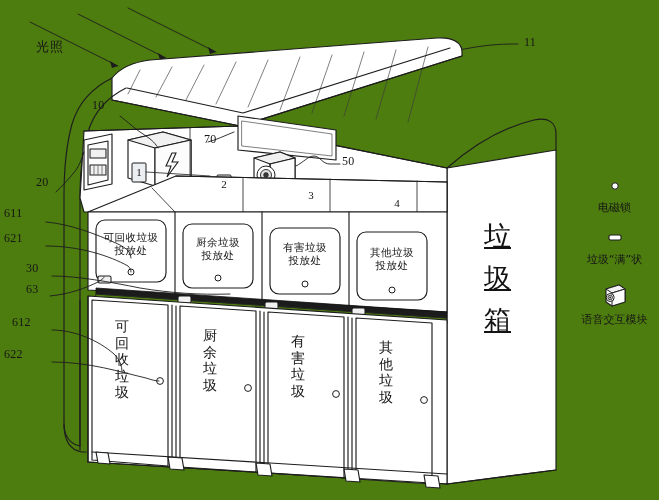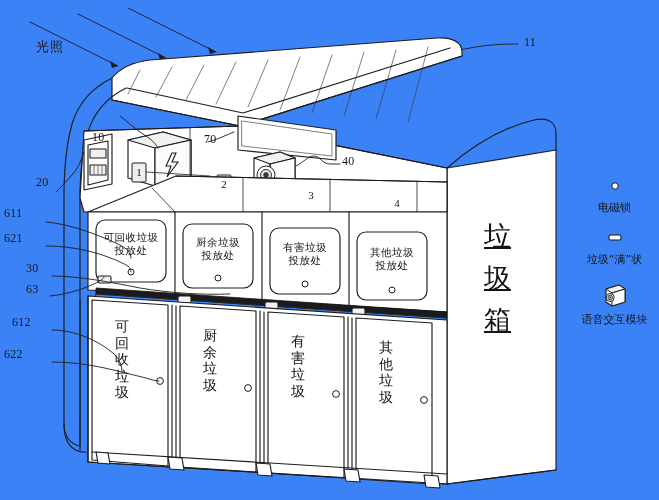--- a/index.html
+++ b/index.html
@@ -10,21 +10,21 @@
   }
   body {
     font-family: "Liberation Serif", "DejaVu Serif", serif;
     color: #1a1a1a;
   }
   #figure-root {
     position: relative;
     width: 659px;
     height: 500px;
     overflow: hidden;
-    background: #3b82f6;
+    background: #4d7c0f;
   }
   #figure-svg {
     position: absolute;
     left: 0;
     top: 0;
     width: 659px;
     height: 500px;
   }
   .ln {
     fill: none;
@@ -357,24 +357,24 @@
     <path class="leader" d="M52 276 C 78 276, 110 282, 140 288 C 170 293, 200 295, 230 294"></path>
     <path class="leader" d="M50 296 C 70 294, 86 288, 98 282 C 103 279, 104 278, 104 277"></path>
     <path class="leader" d="M52 330 C 74 330, 98 340, 114 354 C 120 360, 122 366, 122 372"></path>
     <path class="leader" d="M52 362 C 90 362, 120 372, 146 378 C 152 380, 156 381, 159 381"></path>
 
   </svg>
 
   <div class="txt sun-label" style="left:36px; top:40px;">光照</div>
 
   <div class="txt ref-num" style="left:524px; top:36px;">11</div>
-  <div class="txt ref-num" style="left:92px; top:99px;margin-top:32px;">10</div>
+  <div class="txt ref-num" style="left:92px; top:99px;">10</div>
   <div class="txt ref-num" style="left:36px; top:176px;">20</div>
   <div class="txt ref-num" style="left:204px; top:133px;">70</div>
-  <div class="txt ref-num" style="left:342px; top:155px;">40</div>
+  <div class="txt ref-num" style="left:342px; top:155px;">50</div>
   <div class="txt ref-num" style="left:4px; top:207px;">611</div>
   <div class="txt ref-num" style="left:4px; top:232px;">621</div>
   <div class="txt ref-num" style="left:26px; top:262px;">30</div>
   <div class="txt ref-num" style="left:26px; top:283px;">63</div>
   <div class="txt ref-num" style="left:12px; top:316px;">612</div>
   <div class="txt ref-num" style="left:4px; top:348px;">622</div>
 
   <div class="badge-num" style="left:132px; top:166px;">1</div>
   <div class="badge-num" style="left:217px; top:178px;">2</div>
   <div class="badge-num" style="left:304px; top:189px;">3</div>

